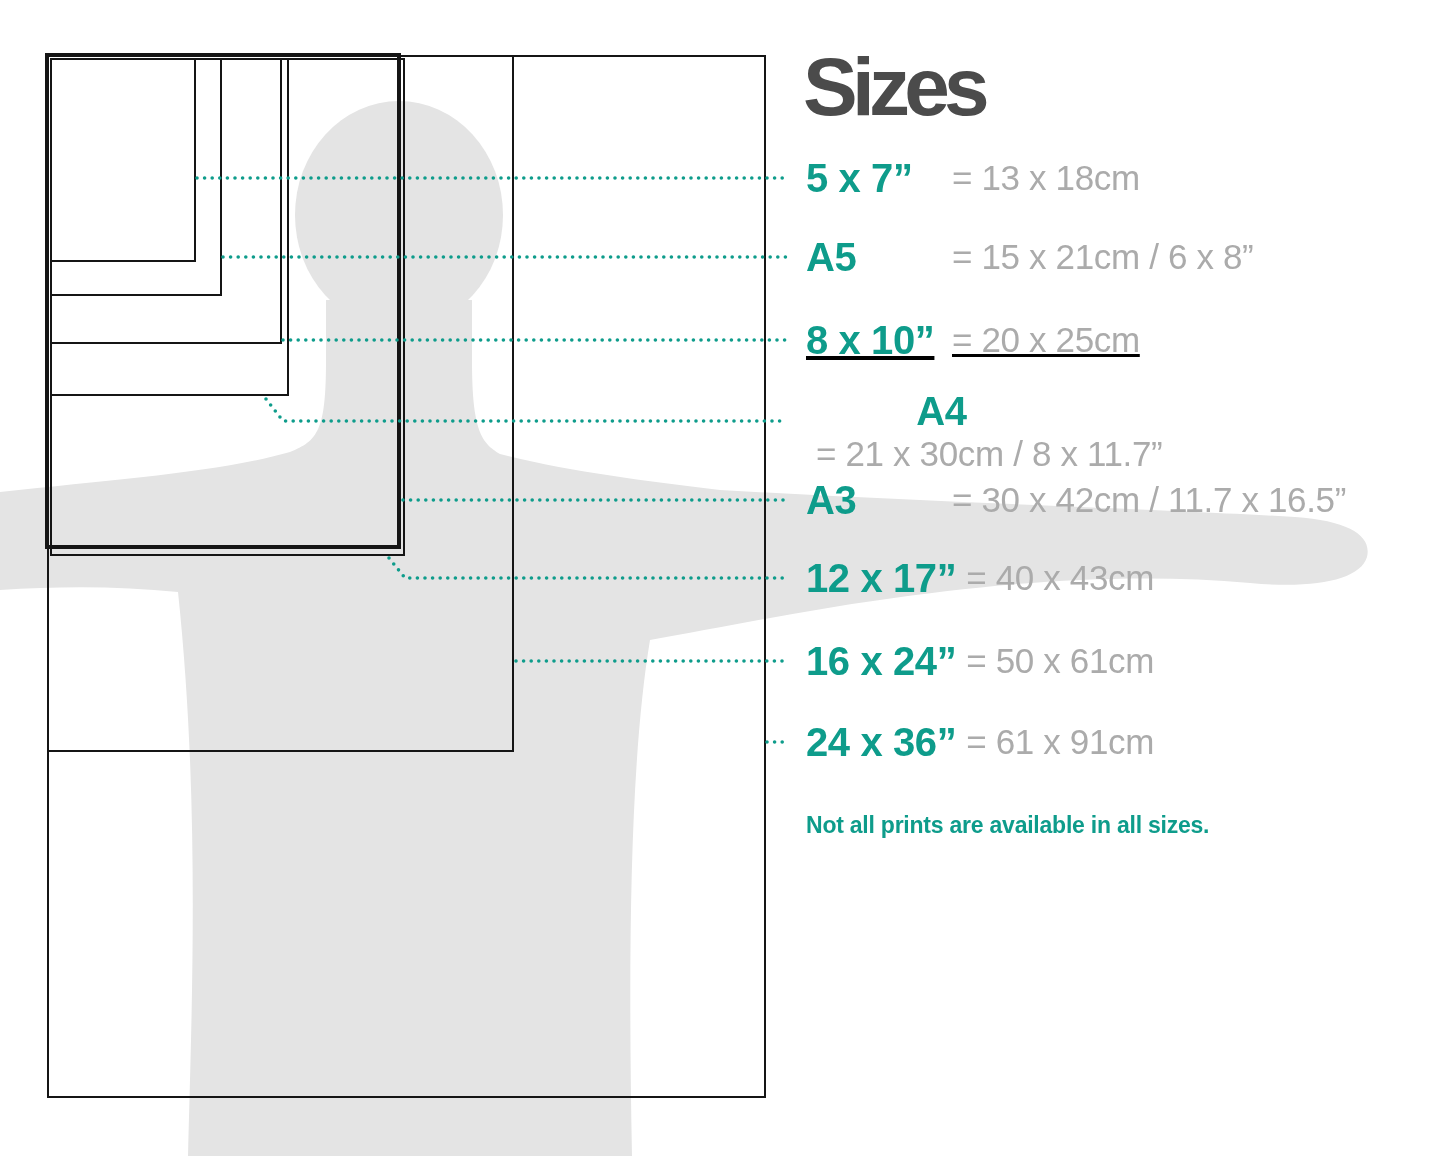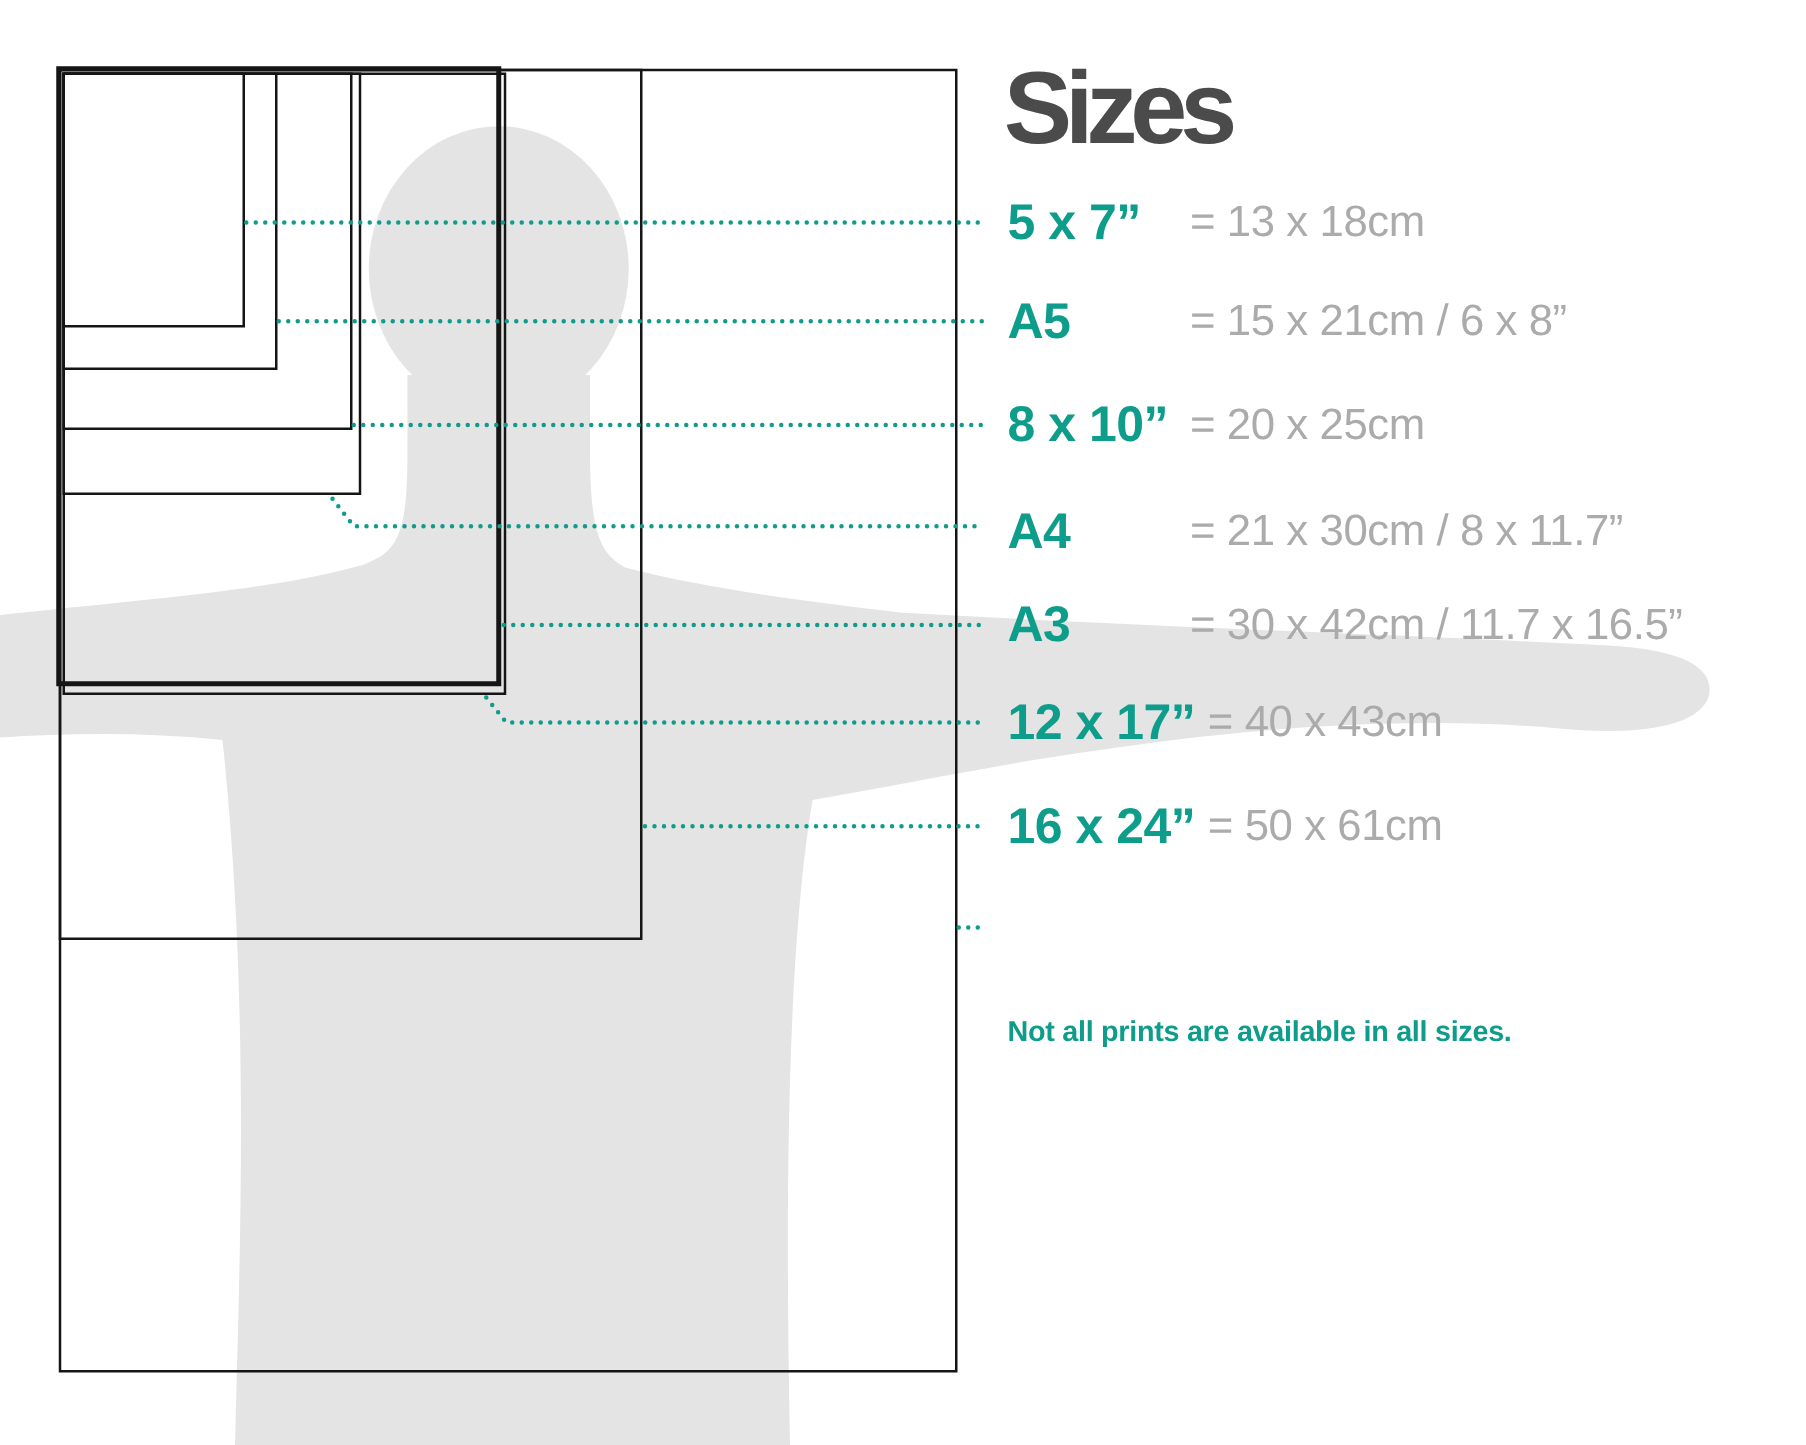--- a/index.html
+++ b/index.html
@@ -48,21 +48,21 @@
   .page-title{
     position:absolute;left:803px;top:46px;z-index:4;margin:0;
     font-family:Liberation Sans, sans-serif;
     font-weight:bold;font-size:82px;line-height:1;
     letter-spacing:-0.07em;color:var(--title);white-space:nowrap;
   }
   .size-row{
     position:absolute;left:806px;height:52px;z-index:4;
     display:flex;align-items:center;white-space:nowrap;
   }
-  .row-0{top:152px;} .row-1{top:231px;} .row-2{top:314px;} .row-3{top:399px;}
+  .row-0{top:152px;} .row-1{top:231px;} .row-2{top:314px;text-decoration:underline;} .row-3{top:389px;flex-direction:column;}
   .row-4{top:474px;} .row-5{top:552px;} .row-6{top:635px;text-align:center;} .row-7{top:716px;}
   .size-label{
     display:inline-block;min-width:136px;
     font-size:40px;font-weight:bold;color:var(--accent);
     letter-spacing:-0.01em;
   }
   .size-value{
     display:inline-block;padding-left:10px;
     font-size:35px;font-weight:normal;color:var(--muted);
     letter-spacing:-0.01em;
@@ -142,16 +142,20 @@
     <span class="size-value">= 30 x 42cm / 11.7 x 16.5”</span>
   </div>
   <div class="size-row row-5">
     <span class="size-label">12 x 17”</span>
     <span class="size-value">= 40 x 43cm</span>
   </div>
   <div class="size-row row-6">
     <span class="size-label">16 x 24”</span>
     <span class="size-value">= 50 x 61cm</span>
   </div>
+  <div class="size-row row-7">
+    <span class="size-label">24 x 36”</span>
+    <span class="size-value">= 61 x 91cm</span>
+  </div>
 
   <div class="note">Not all prints are available in all sizes.</div>
 
 </div>
 
 </body></html>

